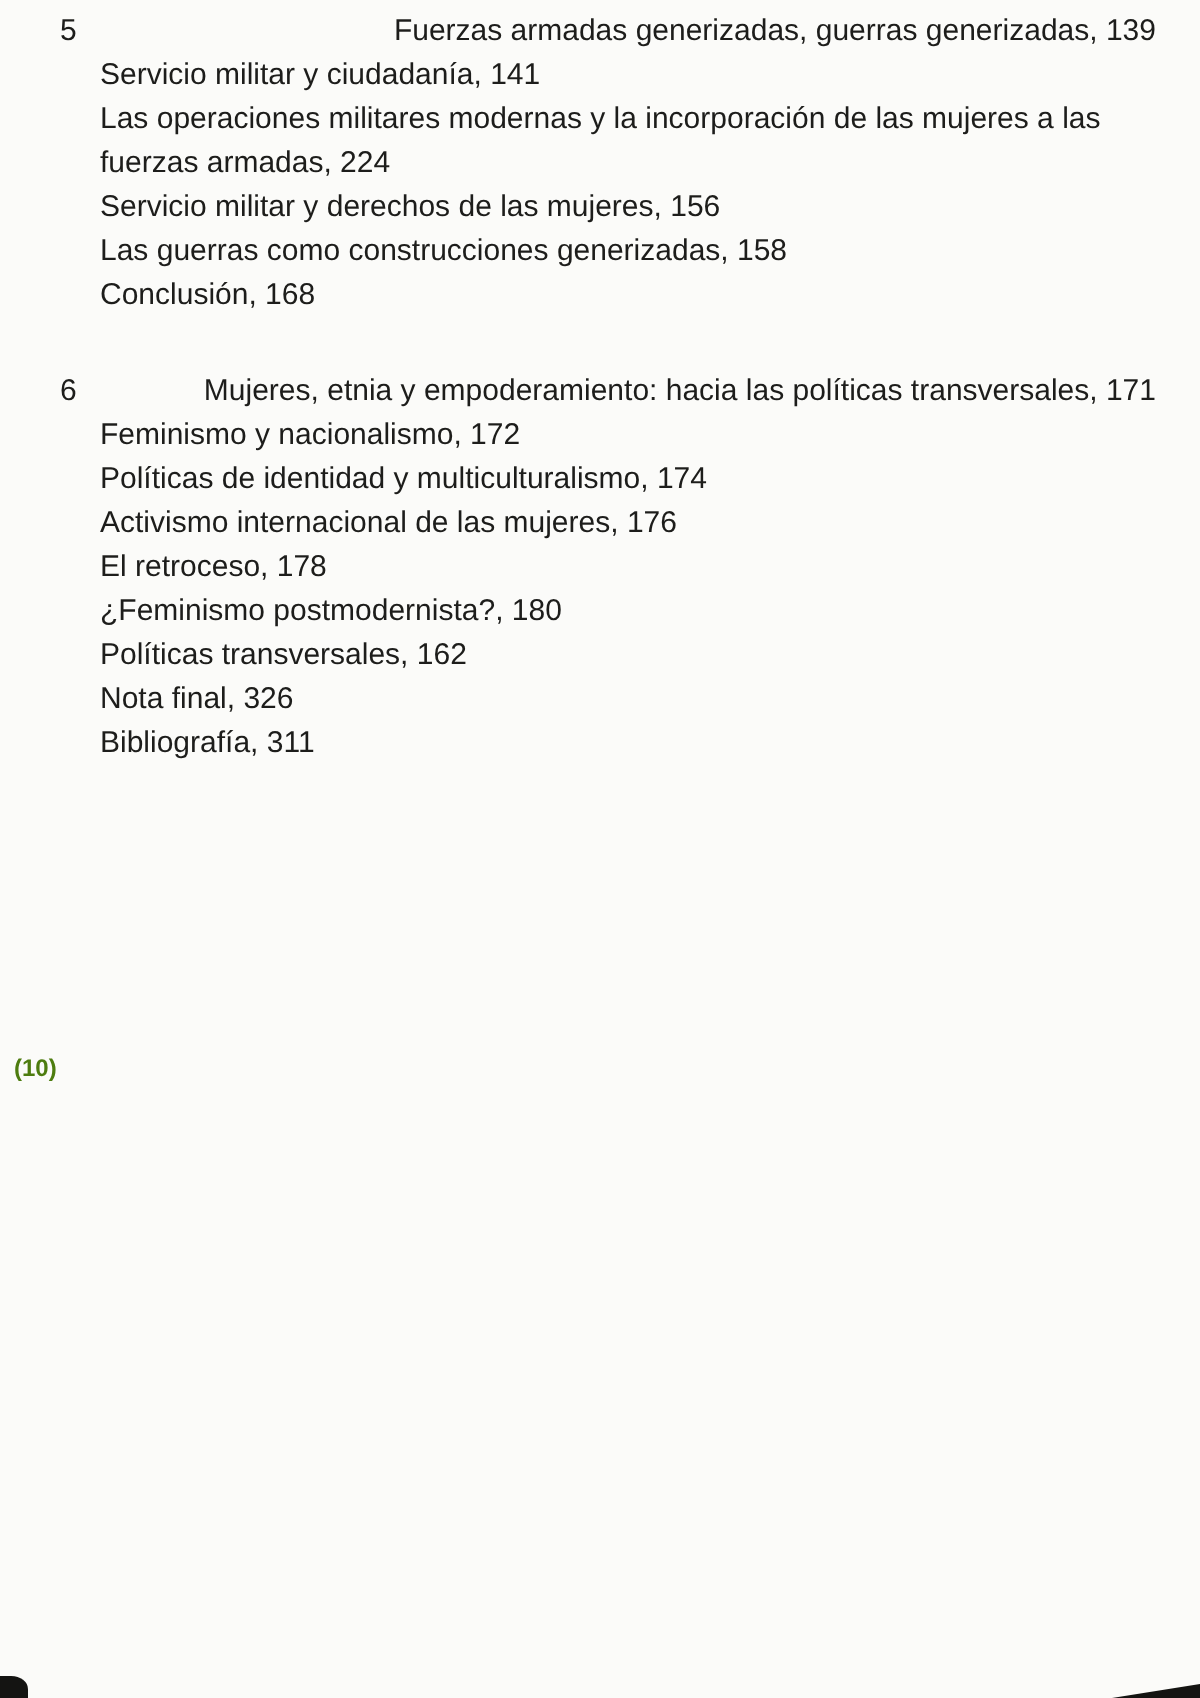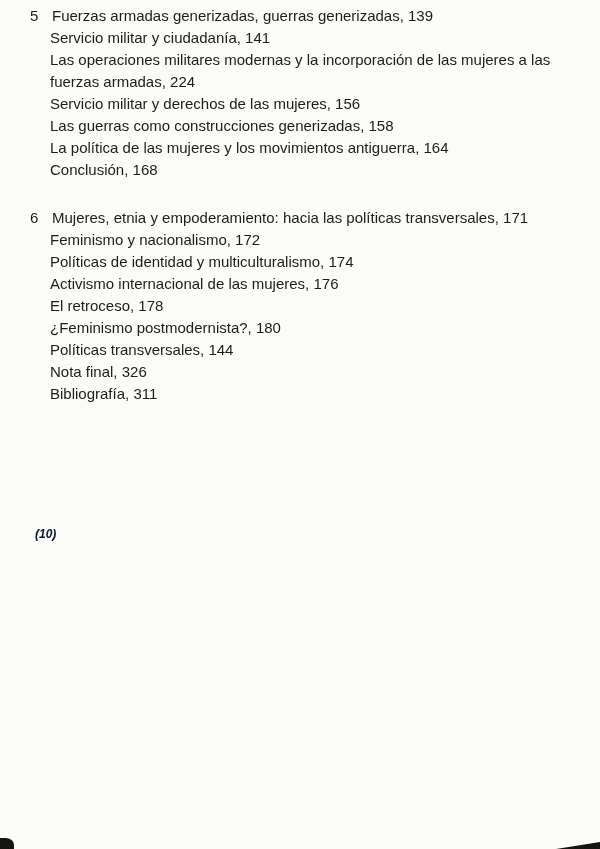--- a/index.html
+++ b/index.html
@@ -26,40 +26,39 @@
   }
   .chapter-head {
     display: flex;
     align-items: flex-start;
   }
   .chap-num {
     flex: 0 0 22px;
   }
   .chap-title {
     flex: 1 1 auto;
+    text-align: right;
   }
   .chapter-items {
     margin-left: 20px;
     width: 512px;
   }
   .toc-item {
     width: 512px;
   }
   .chapter + .chapter {
     margin-top: 26px;
   }
   .page-marker {
     position: absolute;
     left: 7px;
     top: 527px;
     font-size: 12px;
-    font-style: italic;
     font-weight: bold;
-    color: #0f172a;
-    margin-left: 28px;
+    color: #4d7c0f;
   }
   .artifact {
     position: absolute;
     background: #141412;
   }
   .artifact-bl {
     left: 0;
     bottom: 0;
     width: 14px;
     height: 11px;
@@ -81,37 +80,36 @@
   <section class="chapter">
     <div class="chapter-head">
       <span class="chap-num">5</span>
       <span class="chap-title">Fuerzas armadas generizadas, guerras generizadas, 139</span>
     </div>
     <div class="chapter-items">
       <div class="toc-item">Servicio militar y ciudadanía, 141</div>
       <div class="toc-item">Las operaciones militares modernas y la incorporación de las mujeres a las fuerzas armadas, 224</div>
       <div class="toc-item">Servicio militar y derechos de las mujeres, 156</div>
       <div class="toc-item">Las guerras como construcciones generizadas, 158</div>
-      <div class="toc-item">La política de las mujeres y los movimientos antiguerra, 164</div>
       <div class="toc-item">Conclusión, 168</div>
     </div>
   </section>
 
   <section class="chapter">
     <div class="chapter-head">
       <span class="chap-num">6</span>
       <span class="chap-title">Mujeres, etnia y empoderamiento: hacia las políticas transversales, 171</span>
     </div>
     <div class="chapter-items">
       <div class="toc-item">Feminismo y nacionalismo, 172</div>
       <div class="toc-item">Políticas de identidad y multiculturalismo, 174</div>
       <div class="toc-item">Activismo internacional de las mujeres, 176</div>
       <div class="toc-item">El retroceso, 178</div>
       <div class="toc-item">¿Feminismo postmodernista?, 180</div>
-      <div class="toc-item">Políticas transversales, 144</div>
+      <div class="toc-item">Políticas transversales, 162</div>
       <div class="toc-item">Nota final, 326</div>
       <div class="toc-item">Bibliografía, 311</div>
     </div>
   </section>
 
 </div>
 
 <div class="page-marker">(10)</div>
 
 <div class="artifact artifact-bl"></div>

